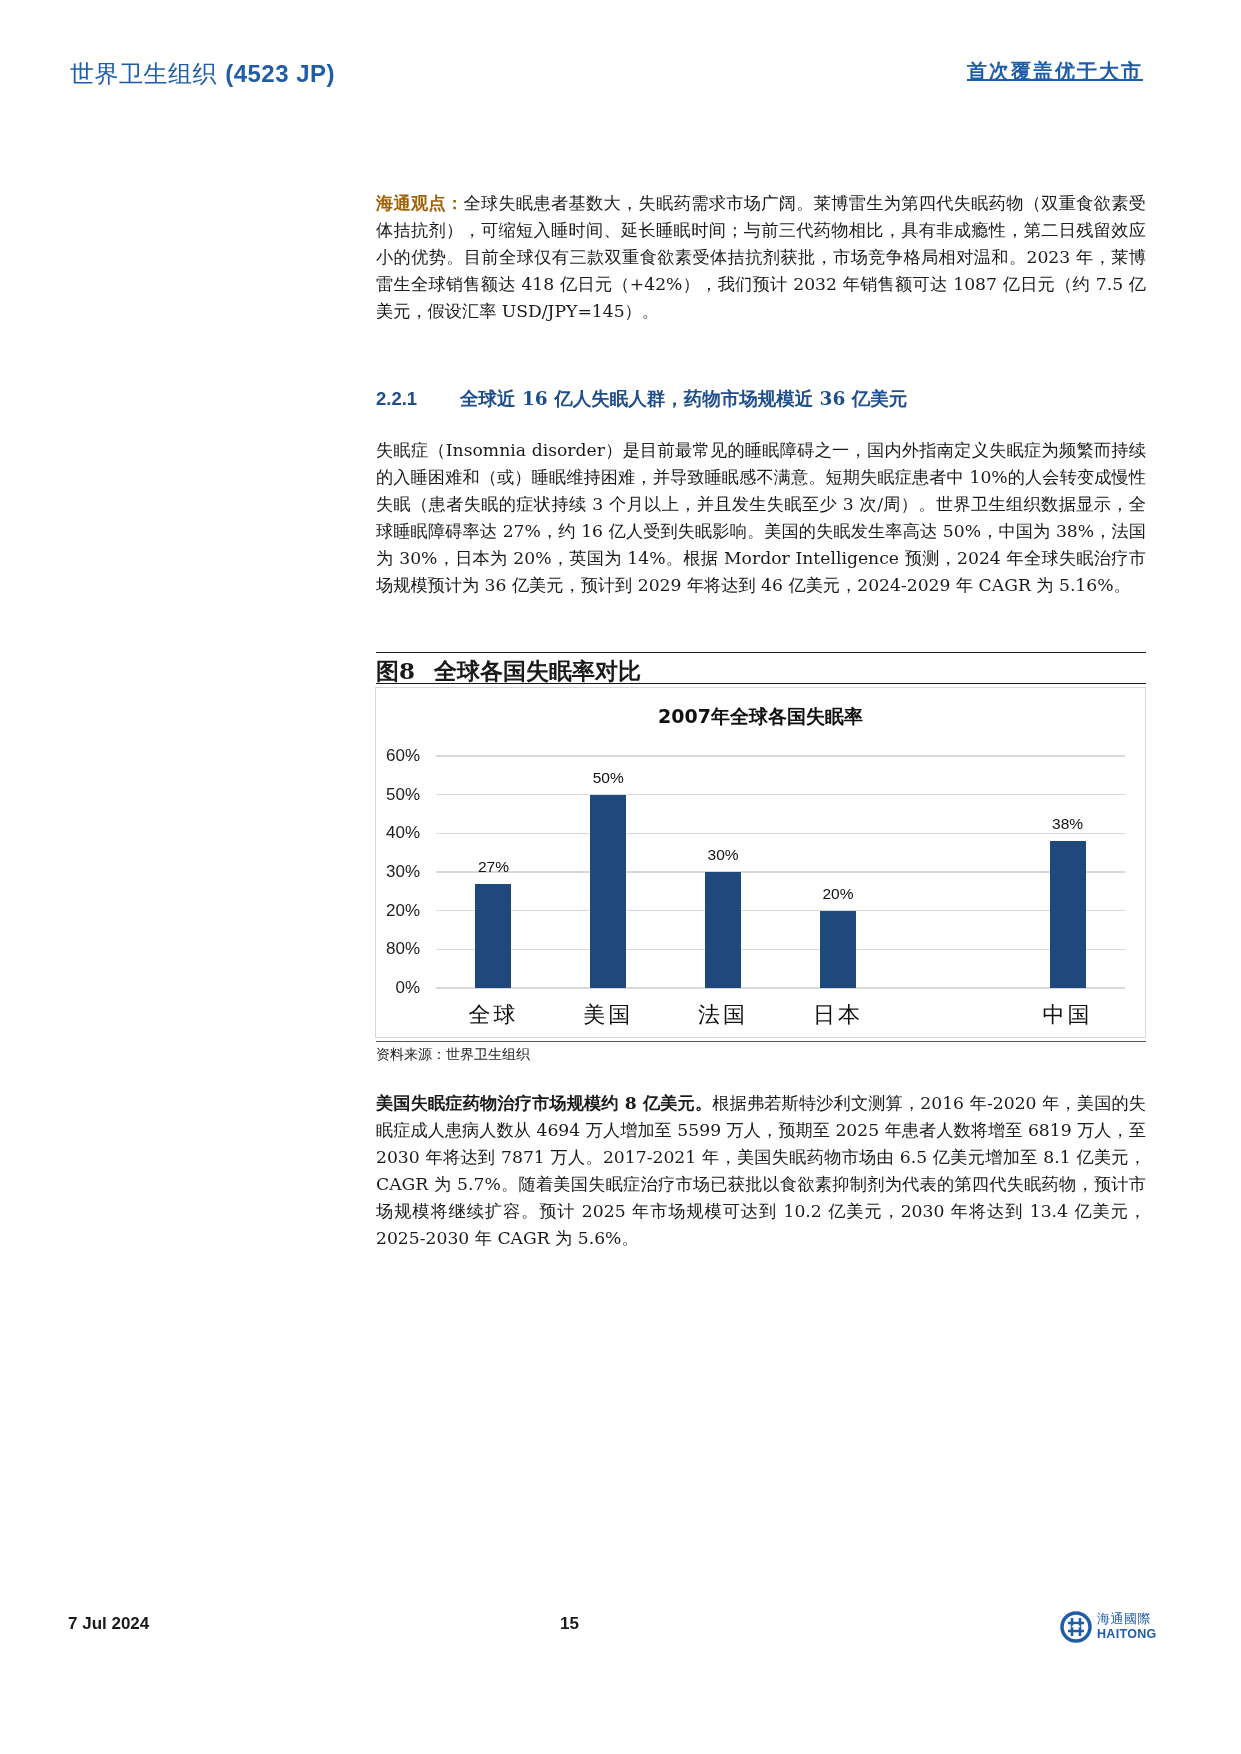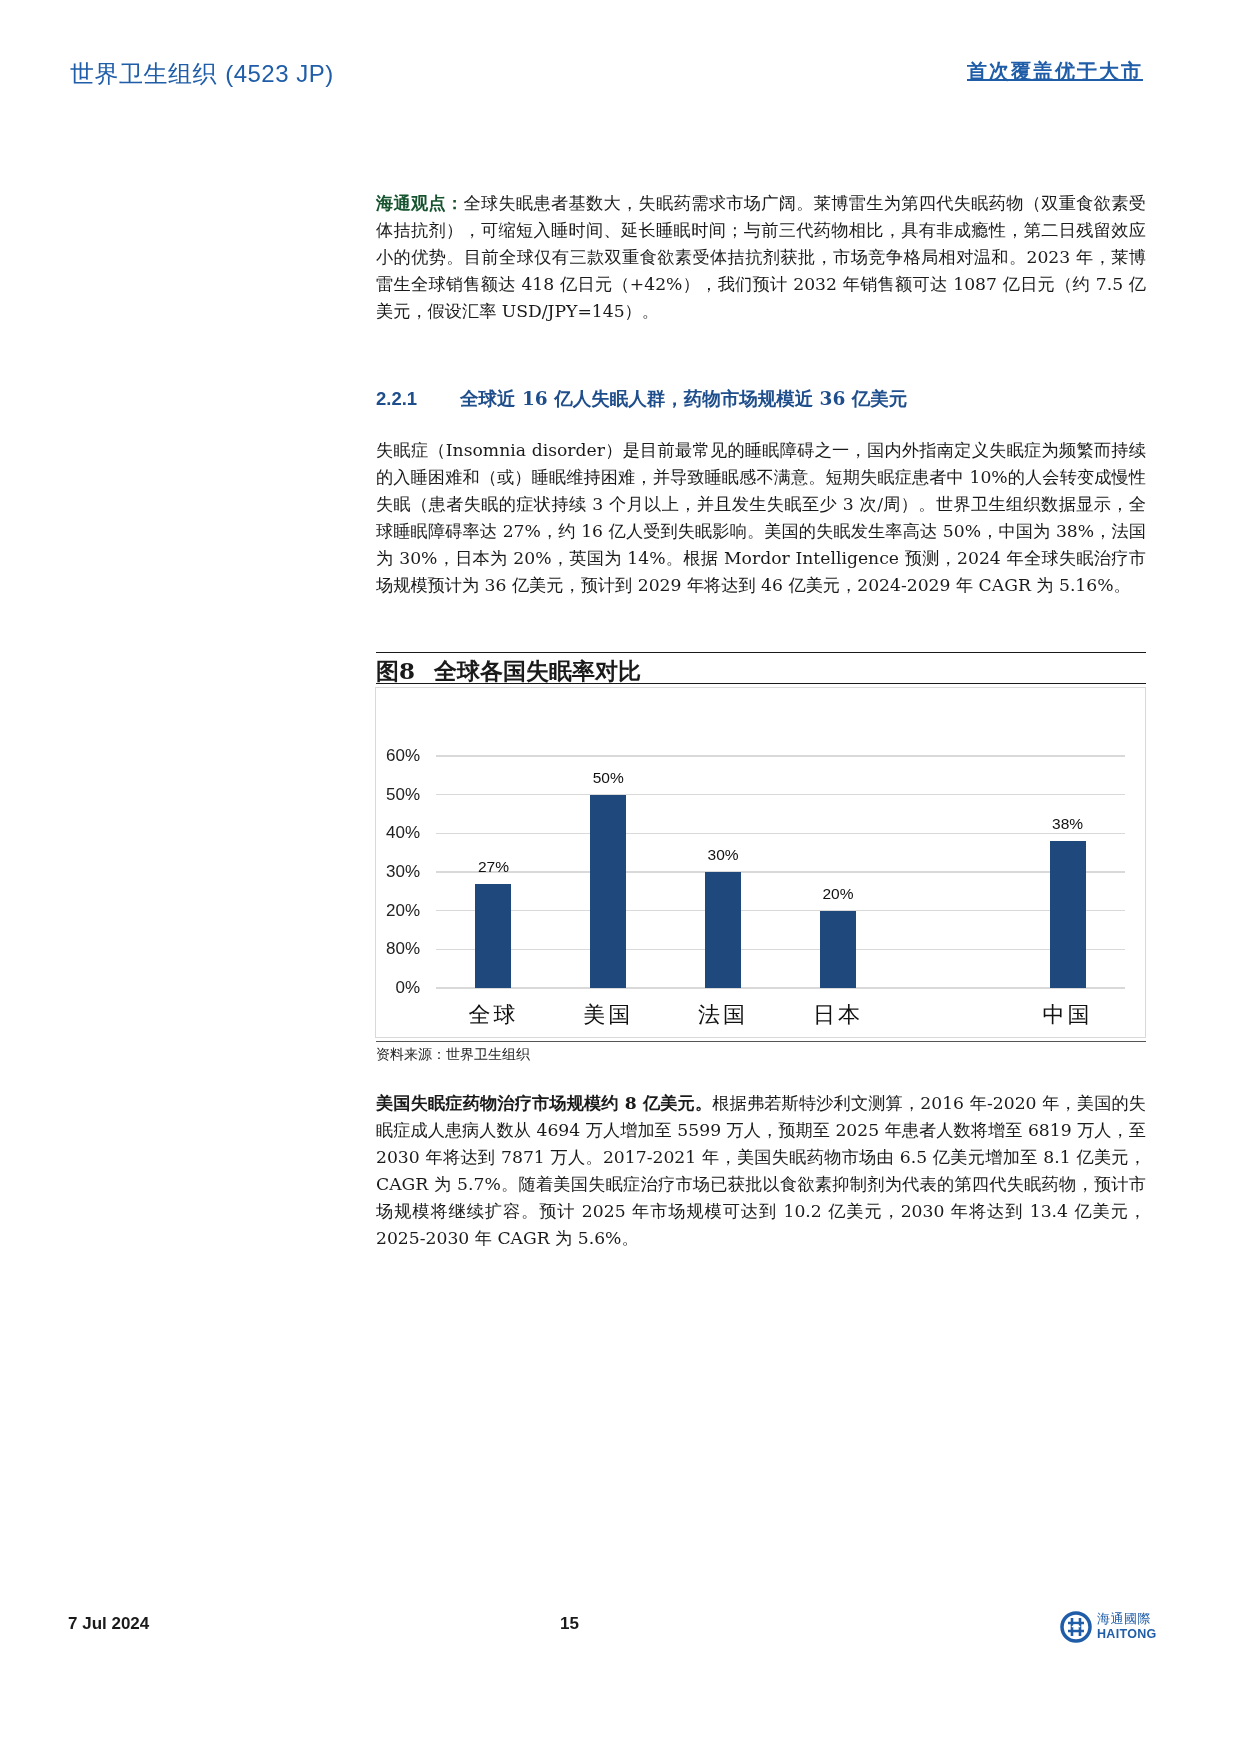--- a/index.html
+++ b/index.html
@@ -6,34 +6,34 @@
     body {
       width: 1241px; height: 1754px; position: relative; overflow: hidden;
       font-family: "DejaVu Sans", "Liberation Sans", sans-serif;
       color: #1a1a1a;
     }
     .hdr-left {
       position: absolute; left: 70px; top: 58px;
       font-size: 24px; color: #1f5da8; letter-spacing: 0.5px;
       font-family: "DejaVu Serif", serif;
     }
-    .hdr-left .tick { font-family: "Liberation Sans", sans-serif; }
+    .hdr-left .tick { font-family: "Liberation Sans", sans-serif; font-weight: bold; }
     .hdr-right {
       position: absolute; right: 98px; top: 58px;
       font-size: 20px; color: #1f5da8; font-weight: bold; letter-spacing: 2px;
       font-family: "DejaVu Serif", serif;
       text-decoration: underline;
     }
     .col { position: absolute; left: 376px; width: 770px; }
     .para {
       font-family: "DejaVu Serif", serif;
       font-size: 17.2px; line-height: 27px; text-align: justify;
       color: #1a1a1a; margin: 0;
     }
-    .lead-blue { color: #14532d; font-weight: bold; }
+    .lead-blue { color: #a16207; font-weight: bold; }
     .lead-bold { font-weight: bold; }
     .sec-title {
       position: absolute; left: 376px; top: 386px;
       font-size: 18.5px; font-weight: bold; color: #1f4e8c;
       font-family: "DejaVu Serif", serif;
     }
     .sec-num { display: inline-block; width: 84px; font-family: "Liberation Sans", sans-serif; }
     .fig-bar {
       position: absolute; left: 376px; width: 770px; top: 652px; height: 30px;
       border-top: 1.5px solid #1a1a1a; border-bottom: 1.5px solid #1a1a1a;
@@ -120,20 +120,21 @@
   <p class="para">失眠症（Insomnia disorder）是目前最常见的睡眠障碍之一，国内外指南定义失眠症为频繁而持续的入睡困难和（或）睡眠维持困难，并导致睡眠感不满意。短期失眠症患者中 10%的人会转变成慢性失眠（患者失眠的症状持续 3 个月以上，并且发生失眠至少 3 次/周）。世界卫生组织数据显示，全球睡眠障碍率达 27%，约 16 亿人受到失眠影响。美国的失眠发生率高达 50%，中国为 38%，法国为 30%，日本为 20%，英国为 14%。根据 Mordor Intelligence 预测，2024 年全球失眠治疗市场规模预计为 36 亿美元，预计到 2029 年将达到 46 亿美元，2024-2029 年 CAGR 为 5.16%。</p>
 </div>
 
 <div class="fig-bar">
   <div class="fig-caption">
     <span class="fignum">图8</span><span>全球各国失眠率对比</span>
   </div>
 </div>
 
 <div class="chart-frame">
+  <div class="chart-title">2007年全球各国失眠率</div>
   <div class="plot" id="plot">
       <div class="gridline" style="top: 231.25px;"></div>
       <div class="ytick" style="top: 222px;">0%</div>
       <div class="gridline" style="top: 192.583px;"></div>
       <div class="ytick" style="top: 183.333px;">80%</div>
       <div class="gridline" style="top: 153.917px;"></div>
       <div class="ytick" style="top: 144.667px;">20%</div>
       <div class="gridline" style="top: 115.25px;"></div>
       <div class="ytick" style="top: 106px;">30%</div>
       <div class="gridline" style="top: 76.5833px;"></div>

